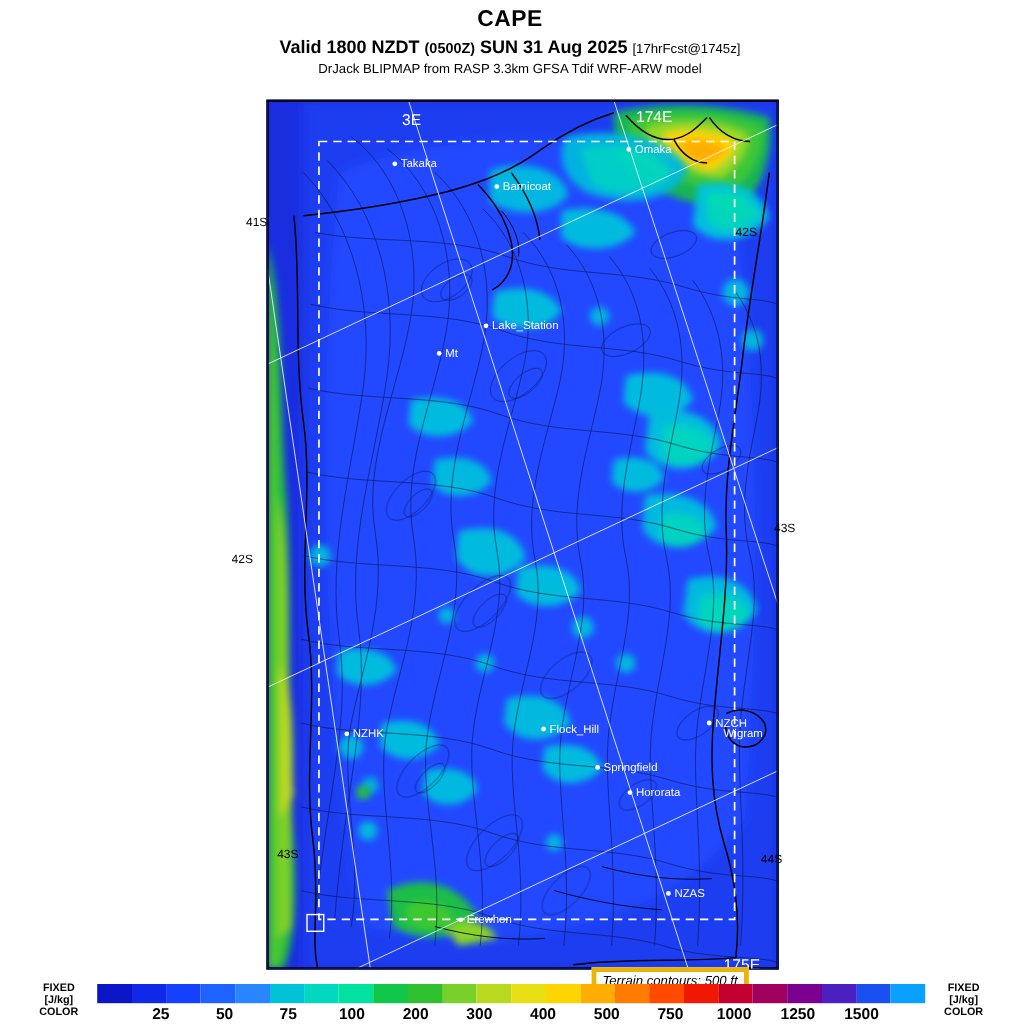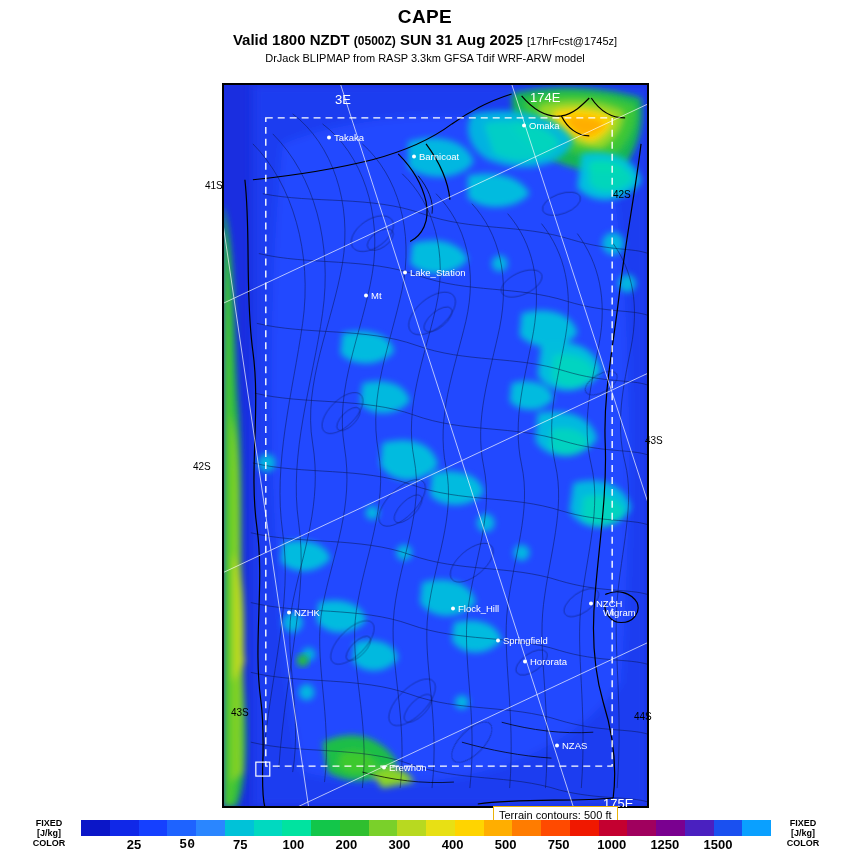--- a/index.html
+++ b/index.html
@@ -105,24 +105,25 @@
     color: #ffffff;
     white-space: nowrap;
   }
 
   
   .terrain-note {
     position: absolute;
     left: 493px;
     top: 806px;
     background: #ffffff;
-    border: 1px solid #eab308;
+    border: 4px solid #eab308;
     font-size: 11px;
     padding: 2px 5px 3px 5px;
     white-space: nowrap;
+    font-style: italic;
   }
 
   
   .cbar-wrap {
     position: absolute;
     left: 0;
     top: 818px;
     width: 850px;
     height: 42px;
   }
@@ -426,21 +427,21 @@
         <div class="seg" style="background: rgb(240, 24, 0);"></div>
         <div class="seg" style="background: rgb(196, 0, 48);"></div>
         <div class="seg" style="background: rgb(160, 0, 94);"></div>
         <div class="seg" style="background: rgb(122, 0, 144);"></div>
         <div class="seg" style="background: rgb(74, 32, 192);"></div>
         <div class="seg" style="background: rgb(26, 80, 240);"></div>
         <div class="seg" style="background: rgb(10, 160, 255);"></div>
       </div>
     <div class="ticks" id="cbar-ticks">
         <div class="tick" style="left: 7.69231%;">25</div>
-        <div class="tick" style="left: 15.3846%; font-family: Liberation Mono, monospace;">50</div>
+        <div class="tick" style="left: 15.3846%;">50</div>
         <div class="tick" style="left: 23.0769%;">75</div>
         <div class="tick" style="left: 30.7692%;">100</div>
         <div class="tick" style="left: 38.4615%;">200</div>
         <div class="tick" style="left: 46.1538%;">300</div>
         <div class="tick" style="left: 53.8462%;">400</div>
         <div class="tick" style="left: 61.5385%;">500</div>
         <div class="tick" style="left: 69.2308%;">750</div>
         <div class="tick" style="left: 76.9231%;">1000</div>
         <div class="tick" style="left: 84.6154%;">1250</div>
         <div class="tick" style="left: 92.3077%;">1500</div>

